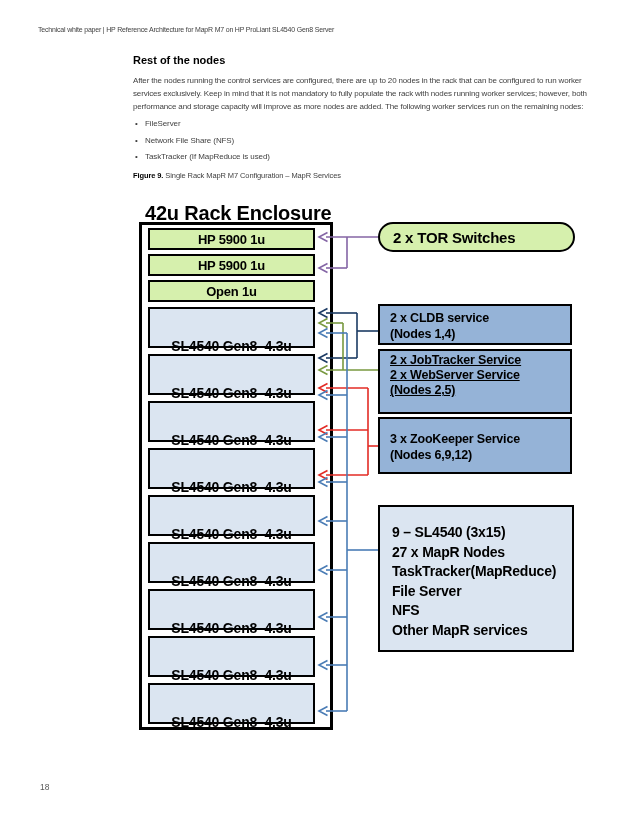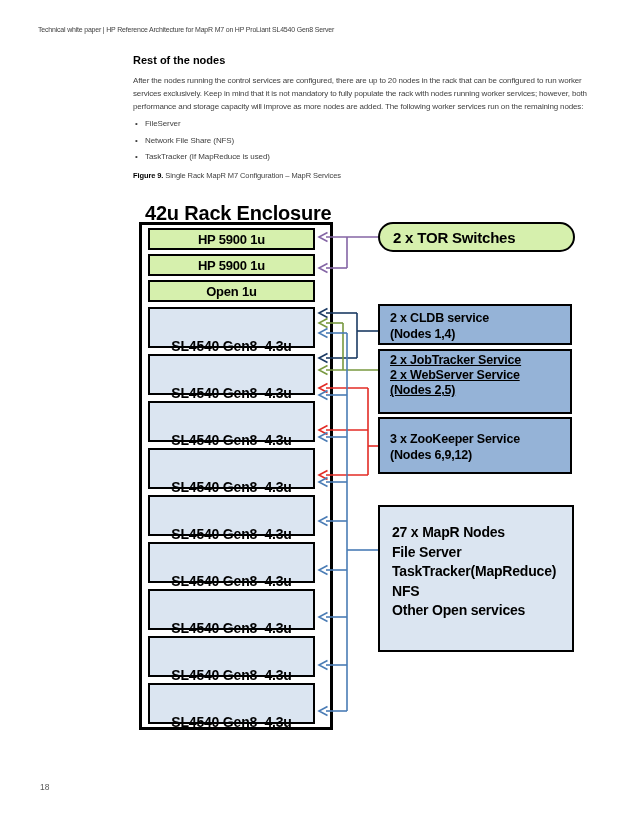--- a/index.html
+++ b/index.html
@@ -125,25 +125,26 @@
     <div class="callout co-job" style="background: rgb(149, 179, 215);">
       <div class="cline">2 x JobTracker Service</div>
       <div class="cline">2 x WebServer Service</div>
       <div class="cline">(Nodes 2,5)</div>
     </div>
     <div class="callout co-zoo" style="background: rgb(149, 179, 215);">
       <div class="cline">3 x ZooKeeper Service</div>
       <div class="cline">(Nodes 6,9,12)</div>
     </div>
     <div class="callout co-workers" style="background: rgb(219, 229, 241);">
+      <div class="cline">9 – SL4540 (3x15)</div>
       <div class="cline">27 x MapR Nodes</div>
+      <div class="cline">TaskTracker(MapReduce)</div>
       <div class="cline">File Server</div>
-      <div class="cline">TaskTracker(MapReduce)</div>
       <div class="cline">NFS</div>
-      <div class="cline">Other Open services</div>
+      <div class="cline">Other MapR services</div>
     </div>
 
     <svg class="arrows" width="638" height="826" viewBox="0 0 638 826">
 
       <g fill="none" stroke-width="1.6" stroke="#8465a5">
         <path d="M378 237 H326"></path>
         <path d="M347 237 V268"></path>
         <path d="M347 268 H326"></path>
         <path d="M327.5 232.5 L319 237 L327.5 241.5"></path>
         <path d="M327.5 263.5 L319 268 L327.5 272.5"></path>

